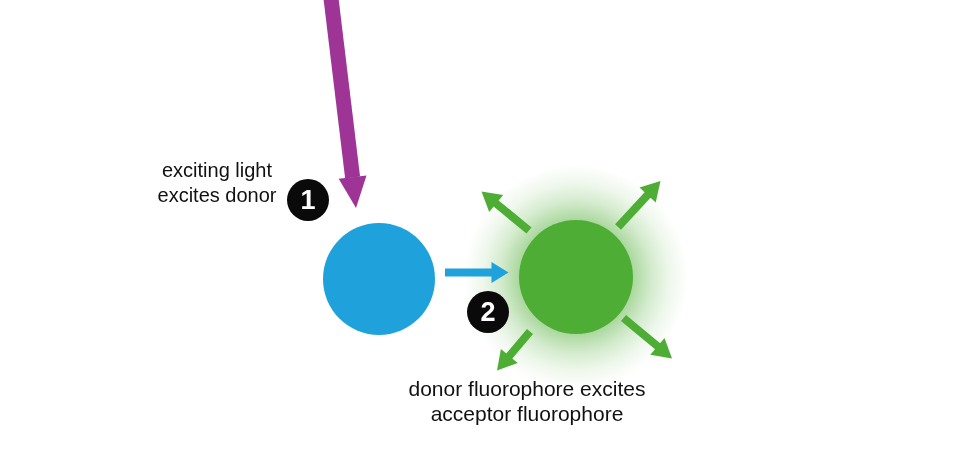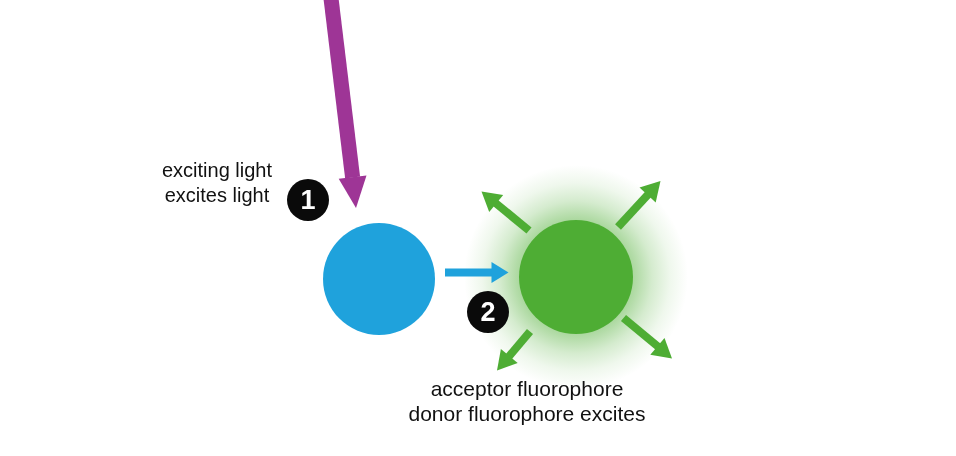--- a/index.html
+++ b/index.html
@@ -99,24 +99,24 @@
       <line x1="530" y1="331.5" x2="508.5" y2="357" stroke-width="8" style="stroke:var(--acceptor, #4EAD34)"></line>
       <polygon points="500.9,348.9 517.7,363.1 497,370.5" style="fill:var(--acceptor, #4EAD34)"></polygon>
 
       <line x1="623.5" y1="318" x2="658.5" y2="347" stroke-width="8" style="stroke:var(--acceptor, #4EAD34)"></line>
       <polygon points="650.3,354.7 664.5,337.9 672,358.5" style="fill:var(--acceptor, #4EAD34)"></polygon>
     </g>
   </svg>
 
   <div class="label label-step1">
     <span class="line">exciting light</span>
-    <span class="line">excites light</span>
+    <span class="line">excites donor</span>
   </div>
 
   <div class="badge badge-step1">1</div>
   <div class="badge badge-step2">2</div>
 
   <div class="label label-step2">
+    <span class="line">donor fluorophore excites</span>
     <span class="line">acceptor fluorophore</span>
-    <span class="line">donor fluorophore excites</span>
   </div>
 
 </div>
 
 </body></html>

